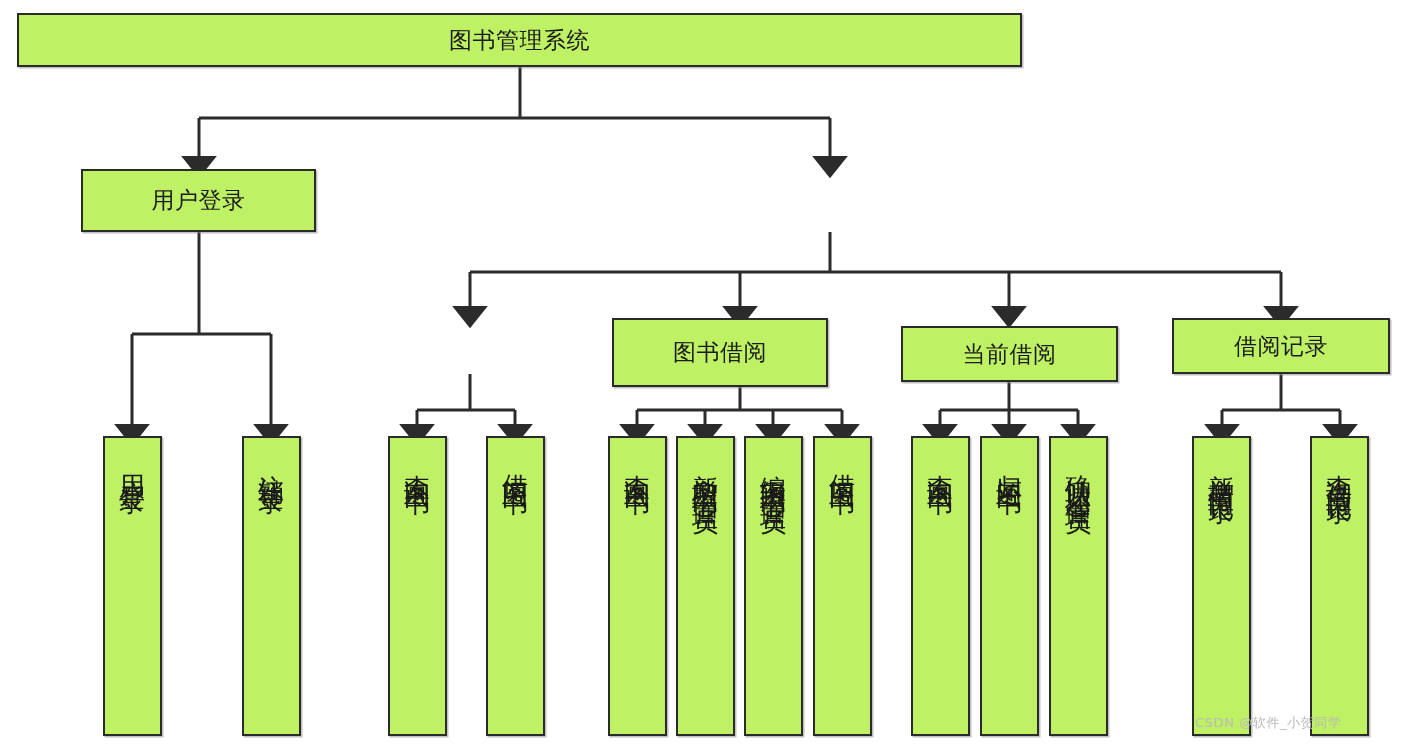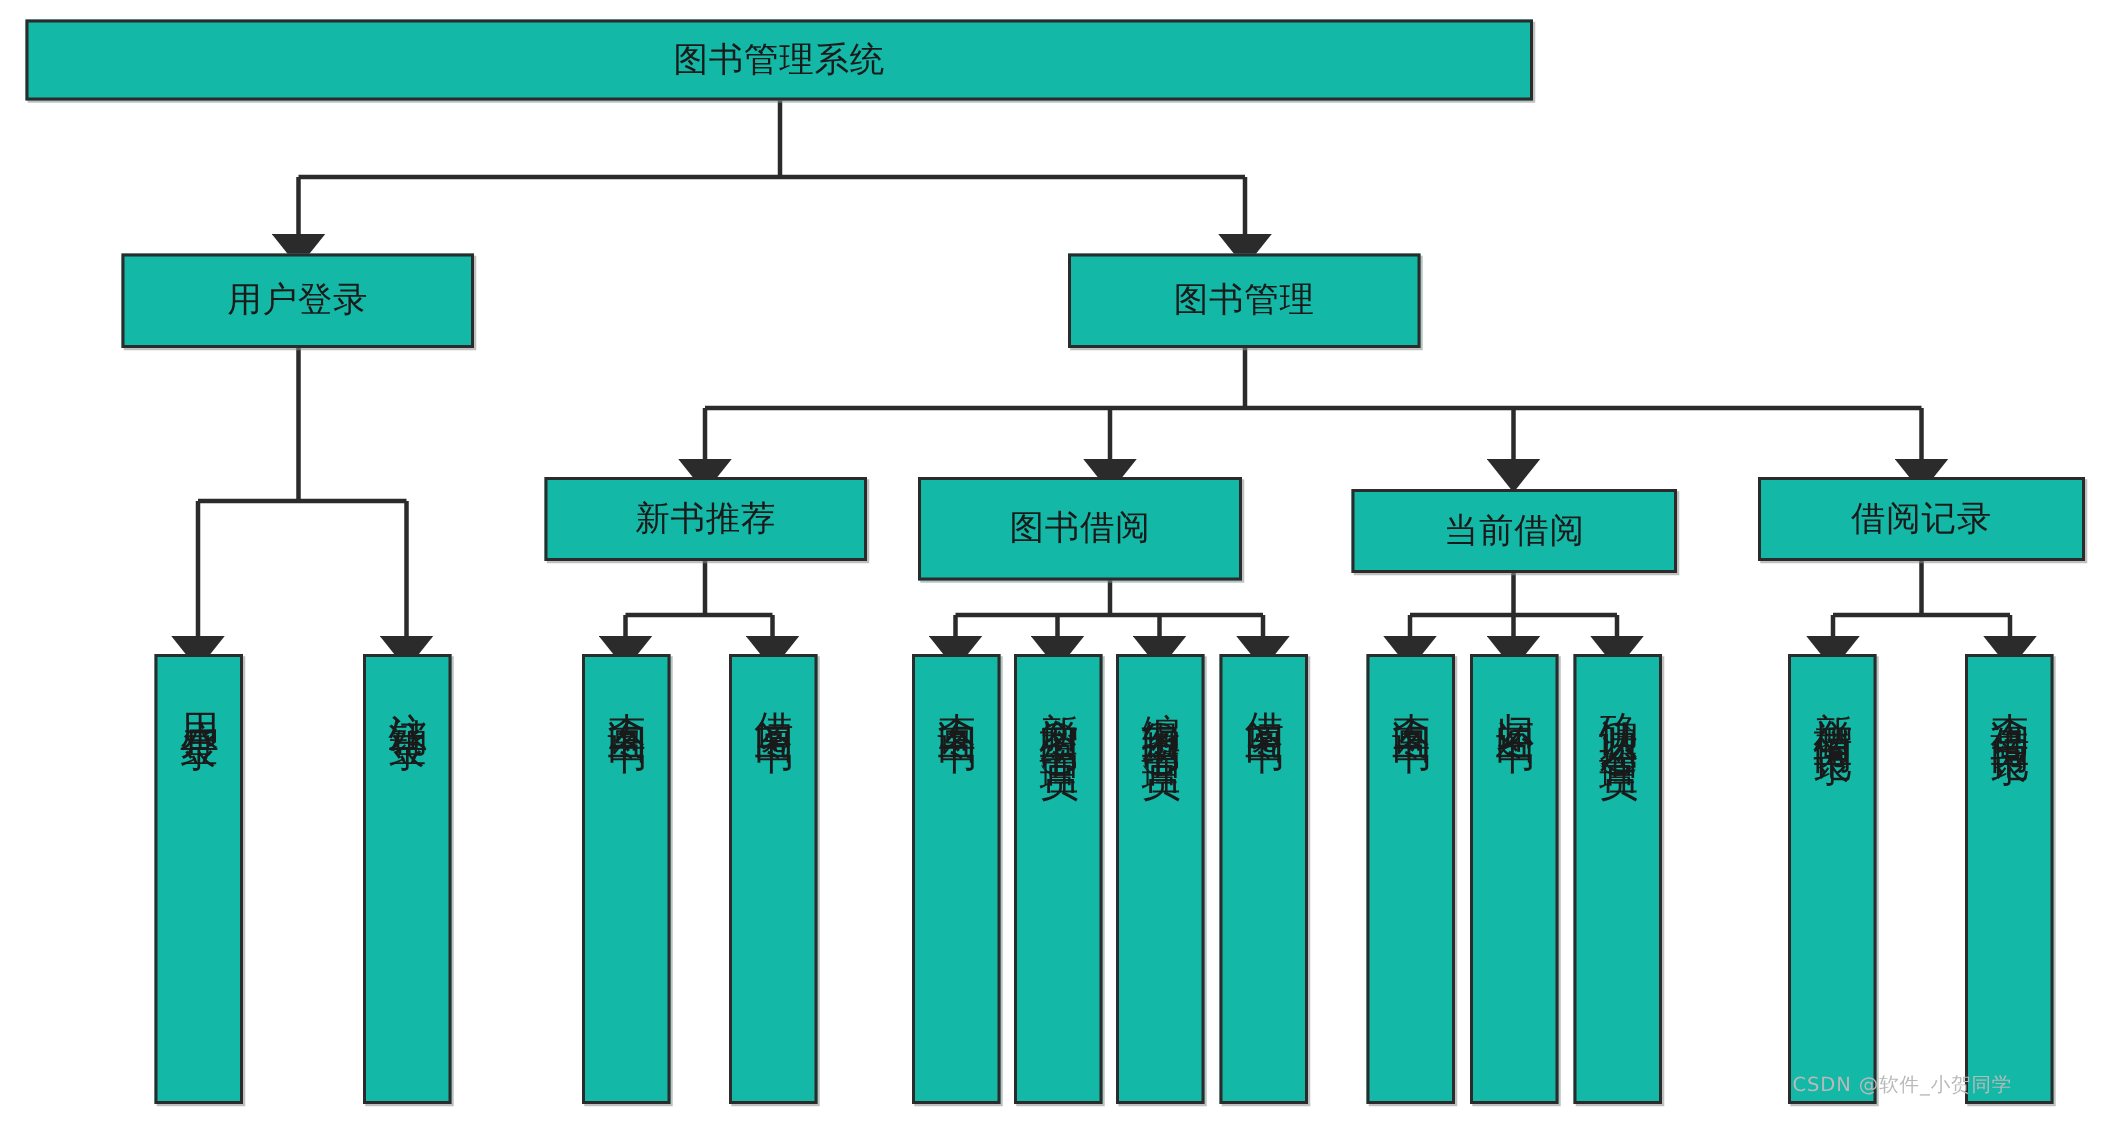--- a/index.html
+++ b/index.html
@@ -7,21 +7,21 @@
   body{
     width:1405px;height:747px;overflow:hidden;
     font-family:"DejaVu Sans","Liberation Sans",sans-serif;
   }
   #canvas{position:relative;width:1405px;height:747px;background:#fff;}
   #wires{position:absolute;left:0;top:0;width:1405px;height:747px;}
   .node{
     position:absolute;
     box-sizing:border-box;
     border:2px solid #2b2b2b;
-    background:#14b8a6;
+    background:#bef264;
     box-shadow:1.5px 1.5px 0 rgba(140,140,140,0.55);
     display:flex;
     align-items:center;
     justify-content:center;
     color:#1a1a1a;
   }
   .node .lbl{
     display:block;
     text-align:center;
     line-height:1.14;
@@ -114,27 +114,21 @@
     </g>
   </svg>
 
   <div class="node horiz root" style="left:17px;top:13px;width:1005px;height:54px;">
     <span class="lbl">图书管理系统</span>
   </div>
 
   <div class="node horiz" style="left:81px;top:169px;width:235px;height:63px;">
     <span class="lbl">用户登录</span>
   </div>
-  <div class="node horiz" style="left:712px;top:169px;width:235px;height:63px;">
-    <span class="lbl">图书管理</span>
-  </div>
 
-  <div class="node horiz" style="left:363px;top:318px;width:215px;height:56px;">
-    <span class="lbl">新书推荐</span>
-  </div>
   <div class="node horiz" style="left:612px;top:318px;width:216px;height:69px;">
     <span class="lbl">图书借阅</span>
   </div>
   <div class="node horiz" style="left:901px;top:326px;width:217px;height:56px;">
     <span class="lbl">当前借阅</span>
   </div>
   <div class="node horiz" style="left:1172px;top:318px;width:218px;height:56px;">
     <span class="lbl">借阅记录</span>
   </div>
 

